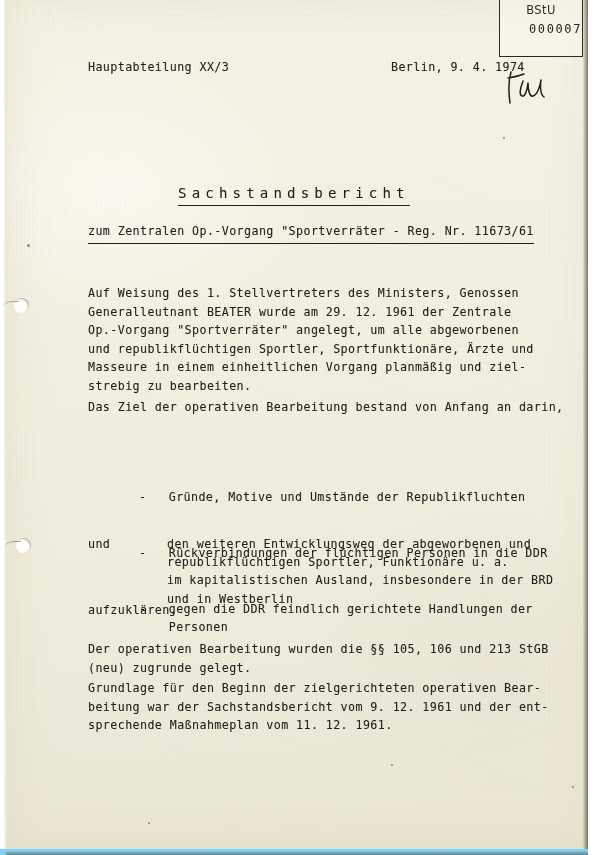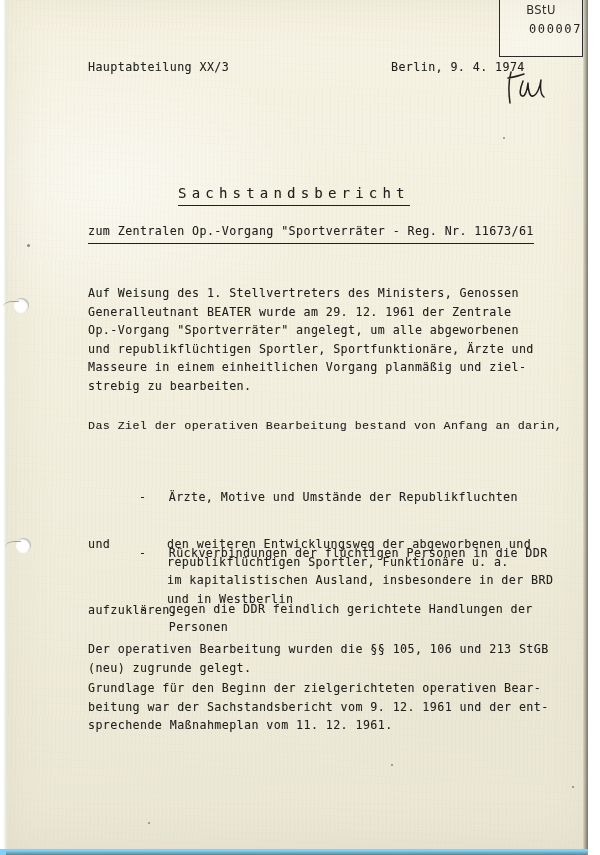--- a/index.html
+++ b/index.html
@@ -144,21 +144,21 @@
 
   .doc-subtitle {
     left: 88px;
     top: 222px;
     border-bottom: 1.3px solid #20201e;
     padding-bottom: 2.5px;
   }
 
   .para { left: 88px; }
   .p1 { top: 284px; }
-  .p2 { top: 417px; font-family: Liberation Mono, monospace; }
+  .p2 { top: 398px; }
   .p3 { top: 601px; }
   .p4 { top: 640px; }
   .p5 { top: 679px; }
 
   .bullets { left: 139px; top: 451px; }
   .bullet-row { display: block; }
 
   .und-label  { left: 88px;  top: 535px; text-align: right; }
   .und-block  { left: 167px; top: 535px; line-height: 18.2px; }
 
@@ -212,21 +212,21 @@
 
   <div class="tt para p1">Auf Weisung des 1. Stellvertreters des Ministers, Genossen
 Generalleutnant BEATER wurde am 29. 12. 1961 der Zentrale
 Op.-Vorgang "Sportverräter" angelegt, um alle abgeworbenen
 und republikflüchtigen Sportler, Sportfunktionäre, Ärzte und
 Masseure in einem einheitlichen Vorgang planmäßig und ziel-
 strebig zu bearbeiten.</div>
   <div class="tt para p2">Das Ziel der operativen Bearbeitung bestand von Anfang an darin,</div>
 
   <div class="tt bullets">
-    <span class="bullet-row">-   Ärzte, Motive und Umstände der Republikfluchten</span>
+    <span class="bullet-row">-   Gründe, Motive und Umstände der Republikfluchten</span>
     <span class="bullet-row">-   Rückverbindungen der flüchtigen Personen in die DDR</span>
     <span class="bullet-row">-   gegen die DDR feindlich gerichtete Handlungen der
     Personen</span>
   </div>
 
   <div class="tt und-label">und</div>
   <div class="tt und-block">den weiteren Entwicklungsweg der abgeworbenen und
 republikflüchtigen Sportler, Funktionäre u. a.
 im kapitalistischen Ausland, insbesondere in der BRD
 und in Westberlin</div>

